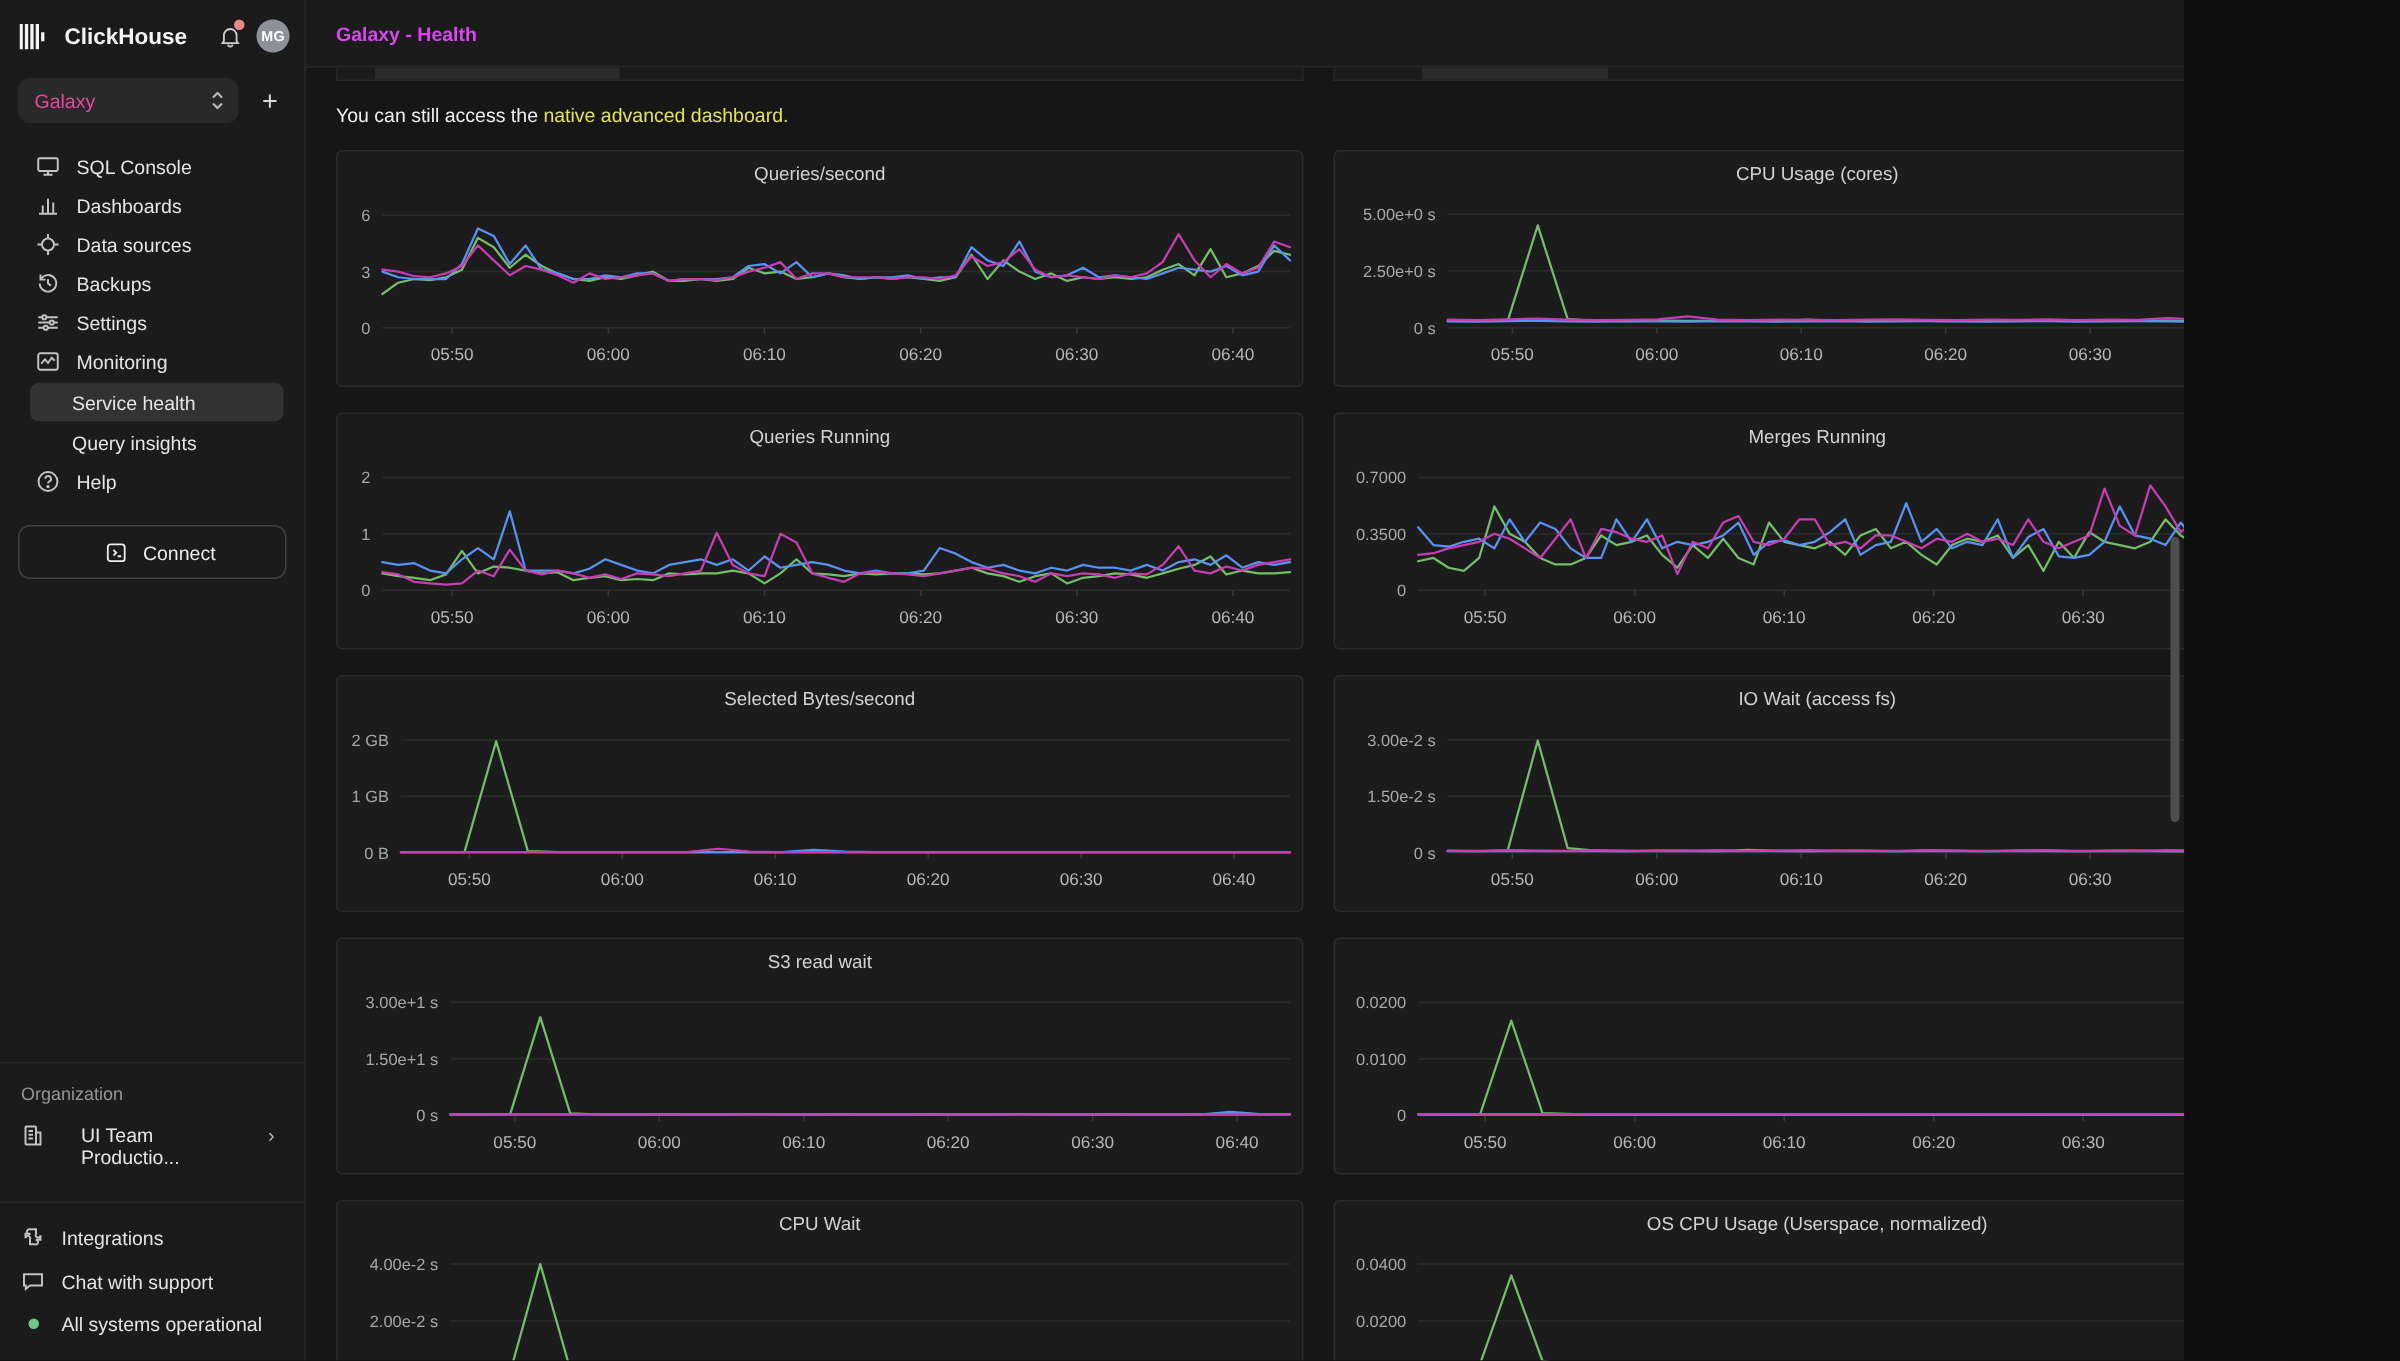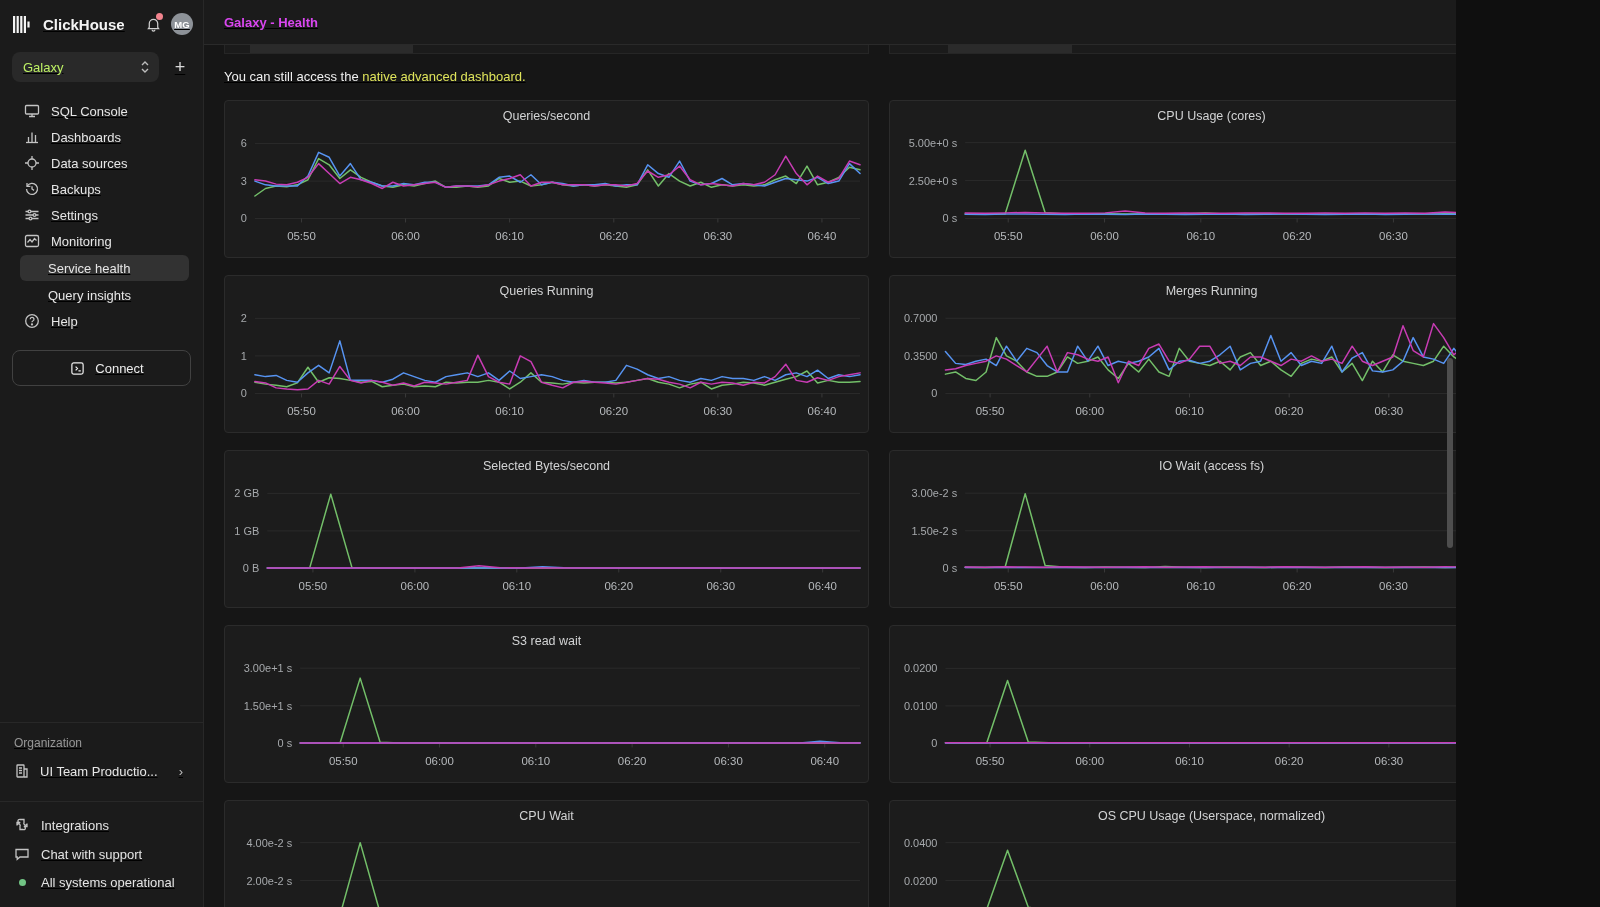--- a/index.html
+++ b/index.html
@@ -1,40 +1,40 @@
 <!DOCTYPE html>
 <html><head>
 <meta charset="utf-8">
 <style>
   html,body{margin:0;padding:0;background:#0f0f0f;}
   body{width:1600px;height:907px;overflow:hidden;font-family:"Liberation Sans",sans-serif;-webkit-font-smoothing:antialiased;}
-  .app{display:flex;width:1456px;height:907px;background:#161616;text-decoration:underline;}
+  .app{display:flex;width:1456px;height:907px;background:#161616;}
 
   
   aside{width:204px;flex:none;background:#1b1b1b;border-right:1px solid #282828;display:flex;flex-direction:column;box-sizing:border-box;}
   .sb-top{display:flex;align-items:center;padding:13px 10px 8px 13px;gap:8px;}
   .logo{display:flex;flex:none;}
   .brand{font-size:15px;font-weight:700;color:#f4f4f4;flex:1;margin-left:2px;}
   .bell-wrap{position:relative;width:20px;height:20px;display:flex;align-items:center;justify-content:center;color:#cfcfcf;}
   .bell-dot{position:absolute;top:-1px;right:0px;width:7px;height:7px;border-radius:50%;background:#f2848e;}
   .avatar{width:22px;height:22px;border-radius:50%;background:#8d9298;color:#fff;font-size:9.5px;font-weight:700;display:flex;align-items:center;justify-content:center;letter-spacing:.2px;}
   .select-row{display:flex;align-items:center;gap:10px;padding:9px 12px 4px;}
-  .select{flex:1;height:30px;background:#292929;border-radius:8px;display:flex;align-items:center;padding:0 9px 0 11px;font-size:13px;color:#bef264;box-sizing:border-box;}
+  .select{flex:1;height:30px;background:#292929;border-radius:8px;display:flex;align-items:center;padding:0 9px 0 11px;font-size:13px;color:#ec4899;box-sizing:border-box;}
   .select .updown{margin-left:auto;color:#bdbdbd;display:flex;}
   .plus-btn{width:22px;text-align:center;color:#dadada;font-size:18px;font-weight:400;line-height:22px;}
   .nav{padding-top:12px;}
   .nav-item{height:26px;display:flex;align-items:center;gap:11px;padding-left:24px;font-size:13px;color:#e6e6e6;}
   .nav-item .ico{width:16px;height:16px;color:#c3c3c3;display:flex;align-items:center;justify-content:center;flex:none;}
   .nav-sub{height:26px;display:flex;align-items:center;font-size:13px;color:#e6e6e6;padding-left:48px;}
   .nav-sub.active{background:#323232;border-radius:6px;margin:1px 14px 1px 20px;padding-left:28px;}
   .connect-btn{margin:16px 12px 0;border:1px solid #414141;border-radius:8px;height:34px;display:flex;align-items:center;gap:10px;padding-left:11px;font-size:13px;color:#ededed;justify-content:center;}
   .sb-bottom{margin-top:auto;}
   .org{border-top:1px solid #282828;padding:13px 12px 12px 14px;}
   .org-label{font-size:12px;color:#969696;margin-bottom:13px;}
-  .org-item{display:flex;align-items:center;gap:10px;font-size:13px;color:#e7e7e7;}
+  .org-item{display:flex;gap:24px;font-size:13px;color:#e7e7e7;}
   .org-item .chev{margin-left:auto;color:#bdbdbd;font-size:13px;padding-right:8px;}
   .sb-footer{border-top:1px solid #282828;margin-top:10px;padding:15px 14px 17px;display:flex;flex-direction:column;gap:13px;}
   .foot-item{display:flex;align-items:center;gap:11px;font-size:13px;color:#e4e4e4;}
   .foot-item .ico{width:16px;height:16px;color:#c3c3c3;display:flex;align-items:center;justify-content:center;}
   .status-dot{width:7px;height:7px;border-radius:50%;margin:0 4px 0 5px;}
 
   
   .main{flex:1;display:flex;flex-direction:column;position:relative;background:#161616;min-width:0;}
   .main-header{height:44px;flex:none;background:#1b1b1b;border-bottom:1px solid #2a2a2a;display:flex;align-items:center;padding:0 20px;}
   .page-title{font-size:13px;font-weight:700;color:#d946ef;}

